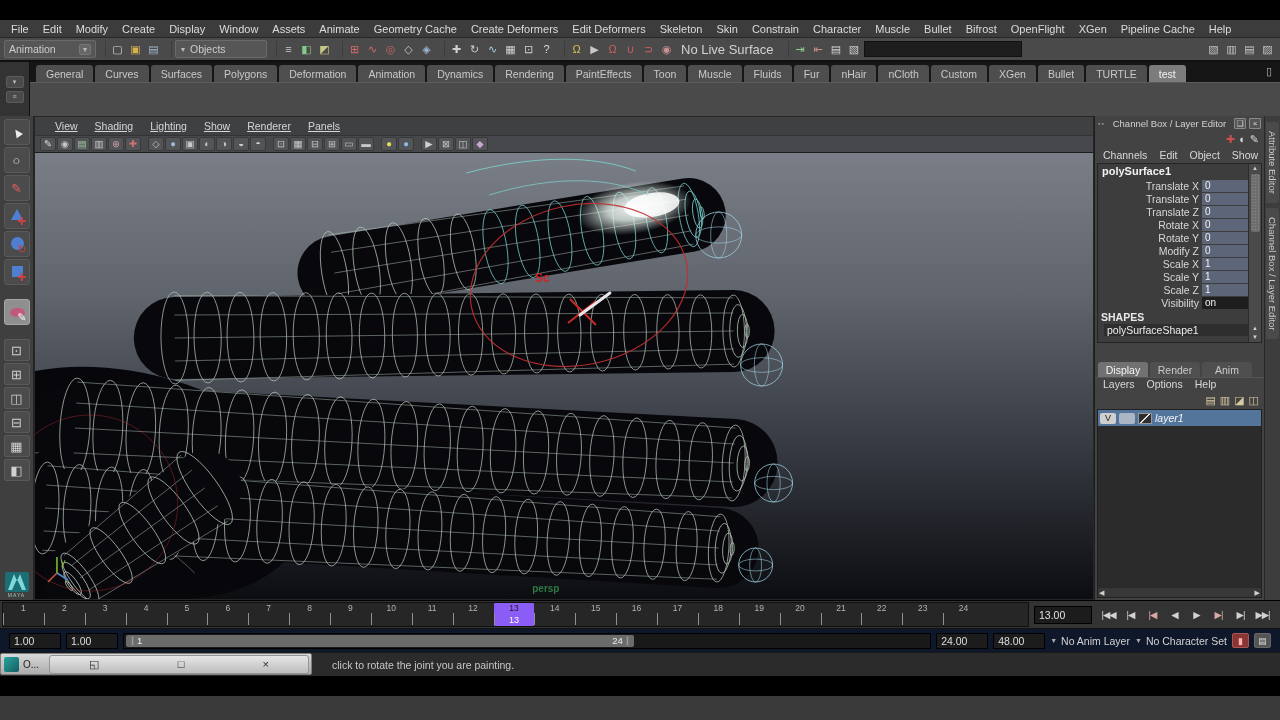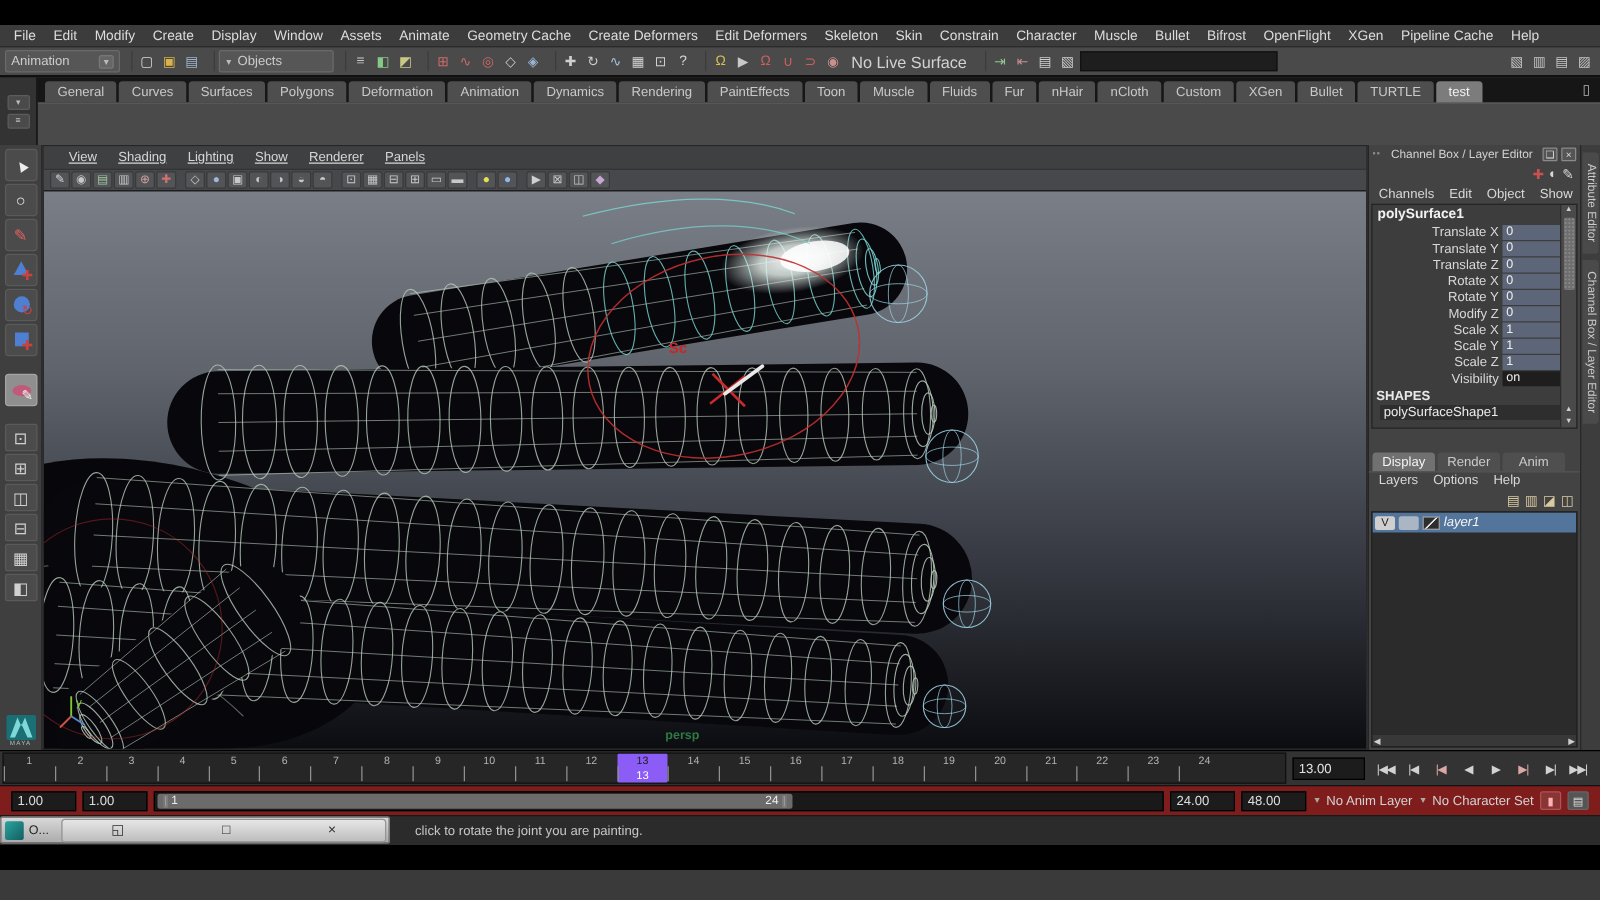--- a/index.html
+++ b/index.html
@@ -116,21 +116,21 @@
   .tcell.current { background:#8b5cf6; border-radius:1px; }
   .tcell.current .tlabel { color:#1c1c1c; }
   .tcell .tcur { position:absolute; bottom:1px; width:100%; text-align:center; font-size:9px; color:#fff; }
   .t-tail { flex:0 0 44px; }
   .timefield { width:58px; align-self:center; height:18px; background:#1c1c1c; border:1px solid #000; color:#e2e2e2; font-size:10.5px; padding-left:4px; margin:0 3px; }
   .playback { display:flex; align-items:center; gap:3px; padding:0 8px 0 4px; }
   .pb-btn { min-width:19px; height:18px; color:#d2d2d2; font-size:9.5px; letter-spacing:-1px; display:flex; align-items:center; justify-content:center; }
   .pb-btn.accent { color:#dba8a8; }
 
   
-  .rangeslider { height:24px; display:flex; align-items:center; background:#7f1d1d; border-top:1px solid #121212; gap:5px; padding:0 9px; flex:0 0 auto; }
+  .rangeslider { height:24px; display:flex; align-items:center; background:#0f172a; border-top:1px solid #121212; gap:5px; padding:0 9px; flex:0 0 auto; }
   .rs-field { width:52px; height:16px; background:#1c1c1c; border:1px solid #000; color:#ddd; font-size:10.5px; padding-left:4px; }
   .rs-track { flex:1; height:16px; background:#191919; border:1px solid #000; position:relative; min-width:0; }
   .rs-bar { position:absolute; left:2px; top:1px; bottom:1px; width:63%; background:#6b6b6b; border-radius:2px; display:flex; justify-content:space-between; align-items:center; padding:0 5px; font-size:9.5px; color:#ececec; }
   .rs-handle { width:3px; height:10px; background:#9a9a9a; border:1px solid #777; }
   .rs-dd { display:flex; align-items:center; gap:4px; font-size:10.5px; color:#d2d2d2; white-space:nowrap; }
   .rs-dd .dda { font-size:7px; color:#aaa; }
   .rs-icon { width:17px; height:15px; border-radius:2px; display:flex; align-items:center; justify-content:center; font-size:9px; }
   .rs-icon.autokey { background:#8a3535; color:#ffb0b0; border:1px solid #a55; }
   .rs-icon.prefs { background:#555; color:#d8d8d8; border:1px solid #666; }
 

